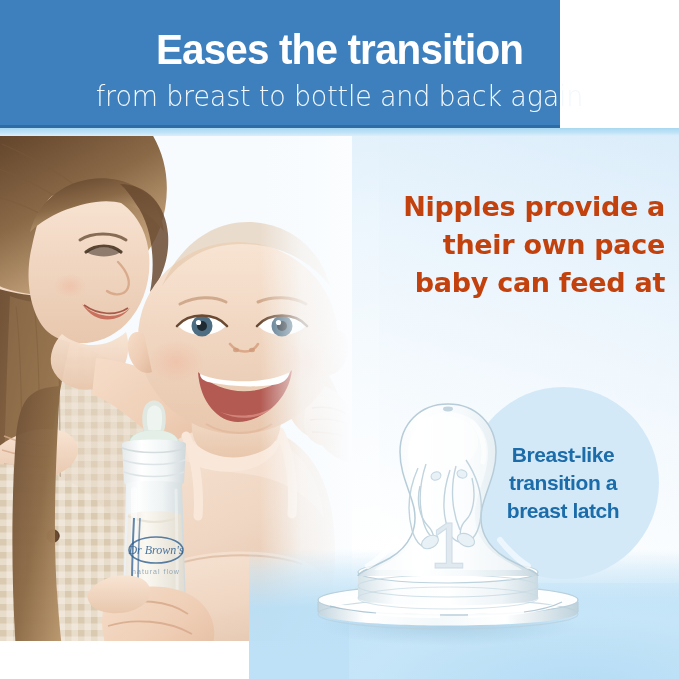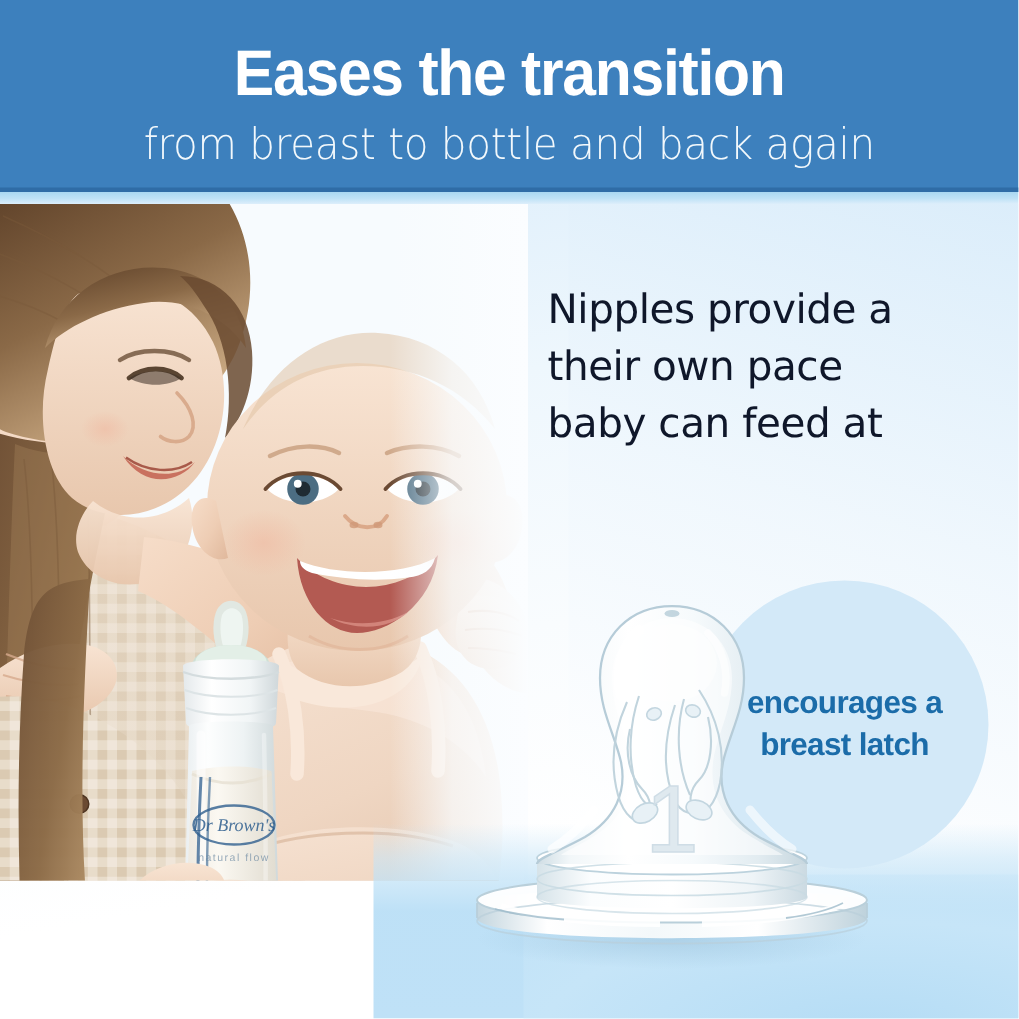--- a/index.html
+++ b/index.html
@@ -25,21 +25,21 @@
     position:absolute;right:0;bottom:0;width:430px;height:130px;
     background:linear-gradient(180deg,rgba(197,228,247,0) 0%,rgba(197,228,247,.55) 18%,rgba(186,223,246,.95) 45%,#bfe1f7 100%);
   }
   .surface2{
     position:absolute;right:0;bottom:0;width:330px;height:96px;
     background:radial-gradient(120% 140% at 70% 110%,#b4dcf5 0%,#c6e5f8 55%,rgba(214,237,251,0) 100%);
   }
 
   
   .header{
-    position:absolute;left:0;top:0;width:679px;height:128px;
+    position:absolute;left:0;top:0;width:560px;height:128px;
     background:#3d80bd;
   }
   .header .rule{
     position:absolute;left:0;bottom:0;width:100%;height:3px;background:#2f6ca6;
   }
   .hdr-title{
     position:absolute;left:0;top:26px;width:679px;text-align:center;
     color:#ffffff;font-weight:700;font-size:43px;line-height:46px;
     letter-spacing:-.9px;white-space:nowrap;
     font-family:"Liberation Sans Narrow","Liberation Sans",sans-serif;
@@ -53,41 +53,41 @@
     transform:scaleX(.93);transform-origin:50% 50%;
   }
   .hdr-band{
     position:absolute;left:0;top:128px;width:679px;height:8px;
     background:linear-gradient(180deg,#a9d7f1 0%,#bfe2f6 55%,#ddeefb 100%);
   }
 
   
   .copy{
     position:absolute;left:365px;top:188px;width:300px;
-    text-align:left;color:#0f172a;
+    text-align:right;color:#c2410c;
     font-family:"DejaVu Sans","Liberation Sans",sans-serif;
-    font-weight:400;font-size:27px;line-height:38px;letter-spacing:-.3px;
+    font-weight:700;font-size:27px;line-height:38px;letter-spacing:-.3px;
   }
   .copy span{display:block;}
 
   
   .badge{
     position:absolute;left:467px;top:387px;width:192px;height:192px;
     border-radius:50%;background:#d3e9f8;
     display:flex;align-items:center;justify-content:center;
   }
   .badge-text{
     text-align:center;color:#1b6ca9;font-weight:700;
     font-size:21px;line-height:28px;letter-spacing:-.45px;
     font-family:"Liberation Sans","DejaVu Sans",sans-serif;
   }
   .badge-text span{display:block;white-space:nowrap;}
 
   
-  .photo{position:absolute;left:0;top:136px;width:352px;height:451px;overflow:hidden;}
+  .photo{position:absolute;left:0;top:136px;width:352px;height:505px;overflow:hidden;}
   .photo:after{ 
     content:"";position:absolute;right:0;top:0;width:92px;height:100%;
     background:linear-gradient(90deg,rgba(247,251,254,0) 0%,rgba(249,252,254,.75) 45%,#fbfdff 100%);
   }
 
   
   .nipple{position:absolute;left:300px;top:390px;width:290px;height:262px;}
 </style>
 </head>
 <body>
@@ -326,21 +326,22 @@
   <div class="hdr-band"></div>
 
   <div class="copy">
     <span>Nipples provide a</span>
     <span>their own pace</span>
     <span>baby can feed at</span>
   </div>
 
   <div class="badge">
     <div class="badge-text">
-      <span>encourages a</span>
+      <span>Breast-like</span>
+      <span>transition a</span>
       <span>breast latch</span>
     </div>
   </div>
 
   <div class="nipple">
     <svg width="290" height="262" viewBox="0 0 290 262" xmlns="http://www.w3.org/2000/svg">
       <defs>
         <linearGradient id="silG" x1="0" y1="0" x2="1" y2="0">
           <stop offset="0" stop-color="#cfdde4"></stop>
           <stop offset=".12" stop-color="#f2f7f9"></stop>

